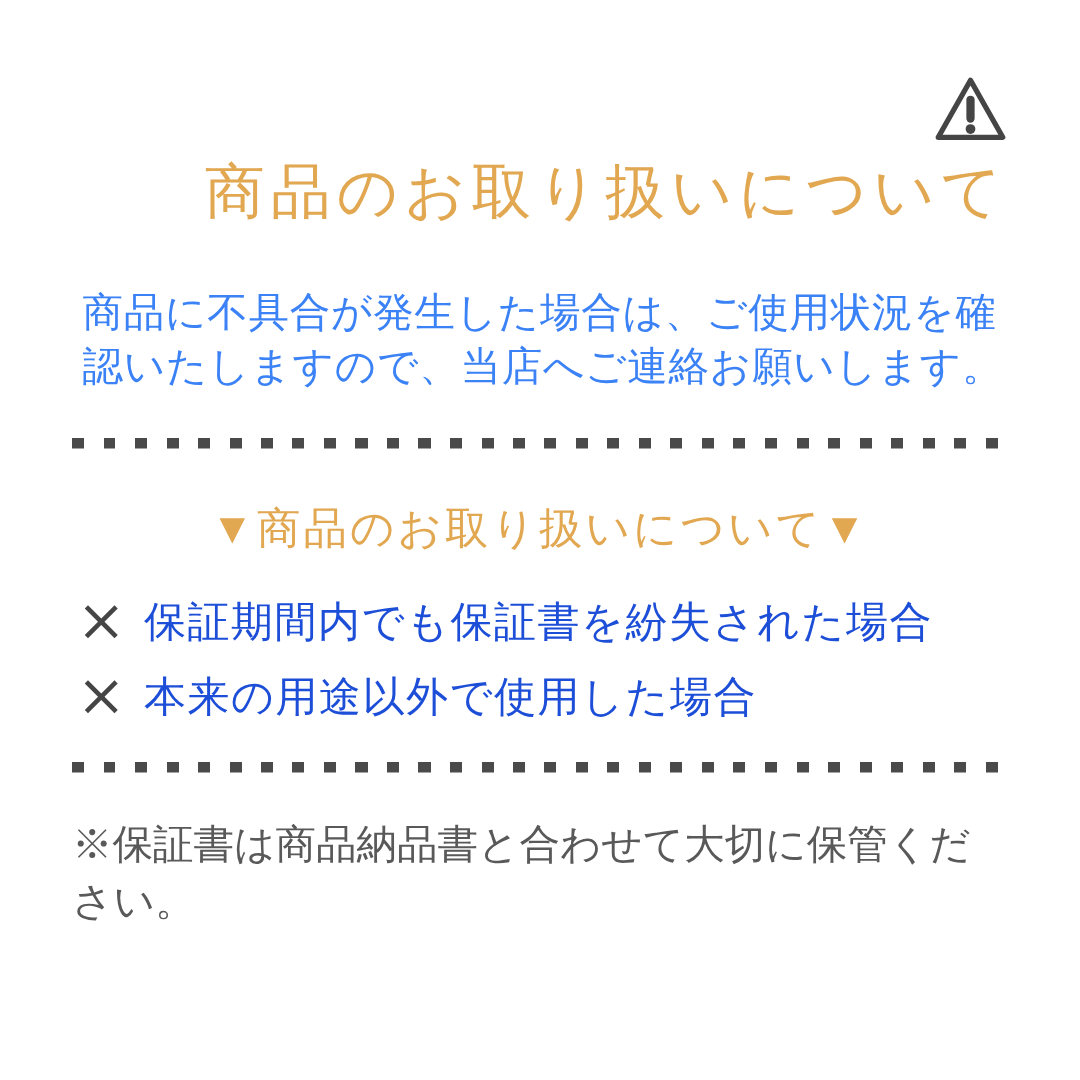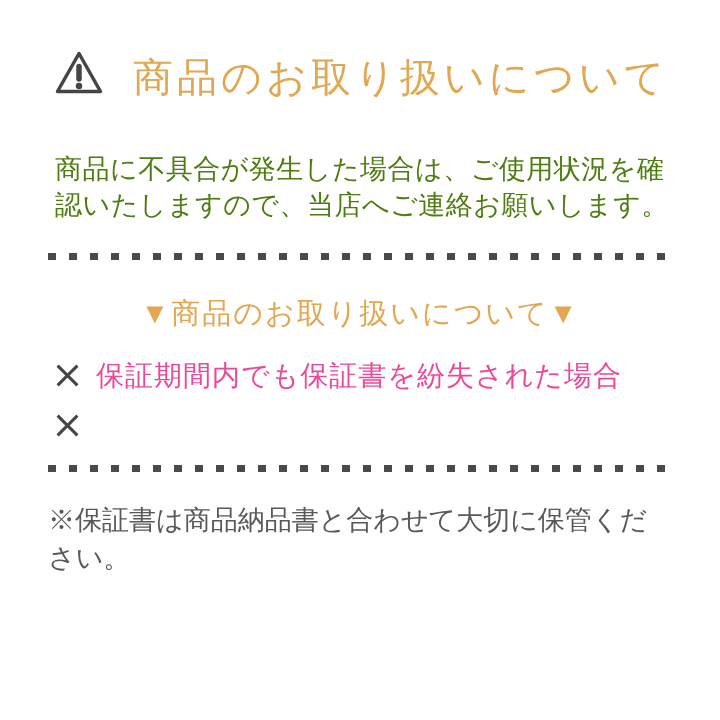--- a/index.html
+++ b/index.html
@@ -10,37 +10,38 @@
     overflow: hidden;
   }
   .page {
     width: 720px; height: 720px;
     padding: 50px 48px 0 48px;
     background: #ffffff;
   }
 
   
   .header {
-    display: flex; align-items: flex-start; gap: 29px;
+    display: flex; align-items: flex-end; gap: 4px;
     margin-left: 6px;
+    flex-direction: column;
   }
   .warn-icon { width: 50px; height: 46px; flex: 0 0 auto; }
   .title {
     color: #E2A751;
     font-size: 40px;
     letter-spacing: 4px;
     font-weight: 500;
     white-space: nowrap;
   }
 
   
   .intro {
-    margin-top: 47px;
+    margin-top: 36px;
     margin-left: 7px;
-    color: #4d7c0f;
+    color: #3b82f6;
     font-size: 27px;
     line-height: 1.32;
     letter-spacing: 0.5px;
   }
 
   
   .divider {
     height: 7px;
     margin-top: 30px;
     background-image: repeating-linear-gradient(
@@ -65,21 +66,21 @@
   .exclusion-list {
     margin-top: 24px;
     display: flex; flex-direction: column; gap: 14px;
   }
   .exclusion-item {
     display: flex; align-items: flex-start; gap: 15px;
     margin-left: 6px;
   }
   .cross { width: 27px; height: 27px; flex: 0 0 auto; margin-top: 4px; }
   .exclusion-text {
-    color: #ec4899;
+    color: #1d4ed8;
     font-size: 28px;
     line-height: 1.27;
     letter-spacing: 1px;
   }
 
   
   .notes {
     margin-top: 30px;
     color: #595959;
     font-size: 27px;
@@ -116,20 +117,21 @@
       </svg>
       <span class="exclusion-text">保証期間内でも保証書を紛失された場合</span>
     </div>
 
 
     <div class="exclusion-item">
       <svg class="cross" viewBox="0 0 30 30" aria-hidden="true">
         <line x1="4" y1="4" x2="26" y2="26" stroke="#454545" stroke-width="3.4"></line>
         <line x1="26" y1="4" x2="4" y2="26" stroke="#454545" stroke-width="3.4"></line>
       </svg>
+      <span class="exclusion-text">本来の用途以外で使用した場合</span>
     </div>
 
 
   </div>
 
   <div class="divider second"></div>
 
   <div class="notes">
     <p>※保証書は商品納品書と合わせて大切に保管ください。</p>
   </div>

